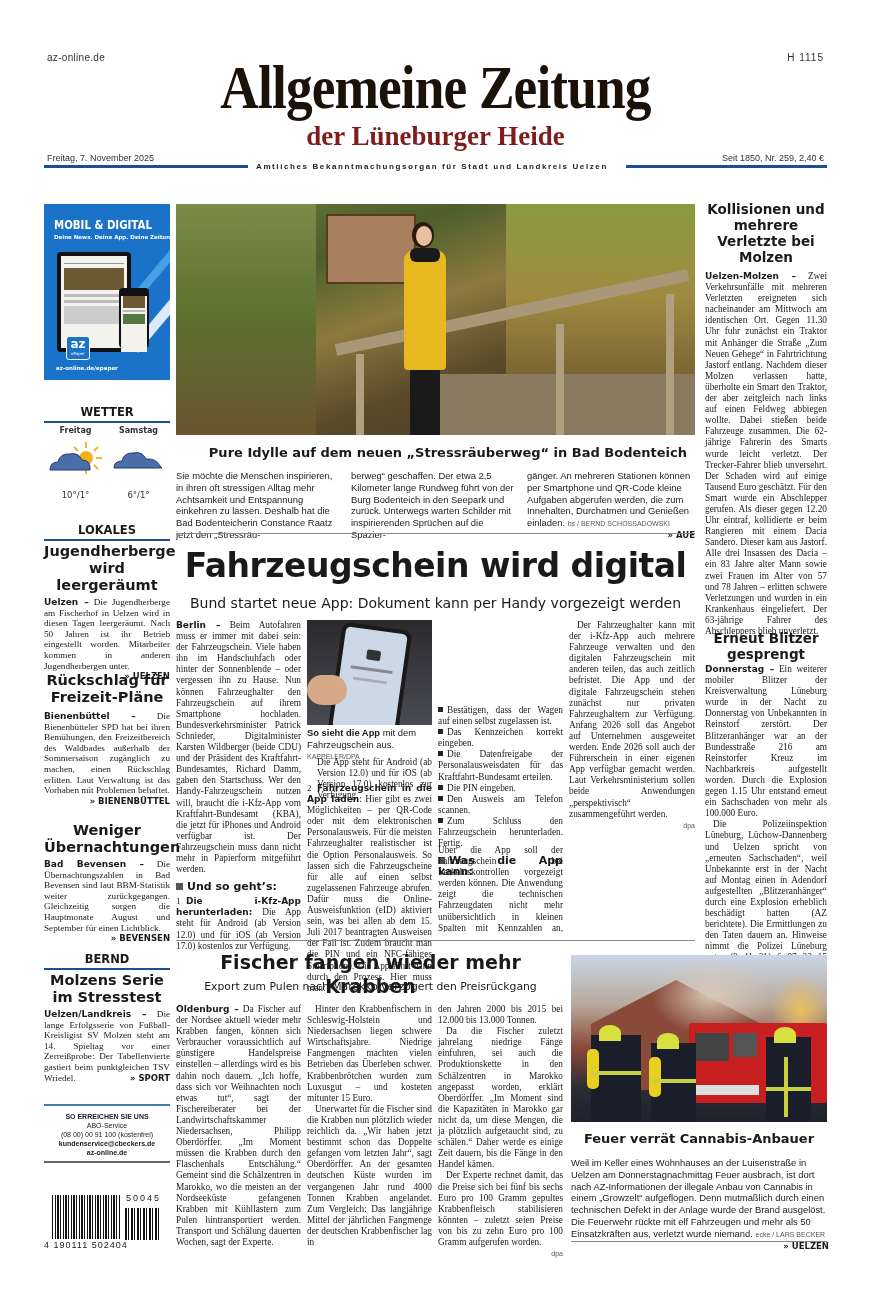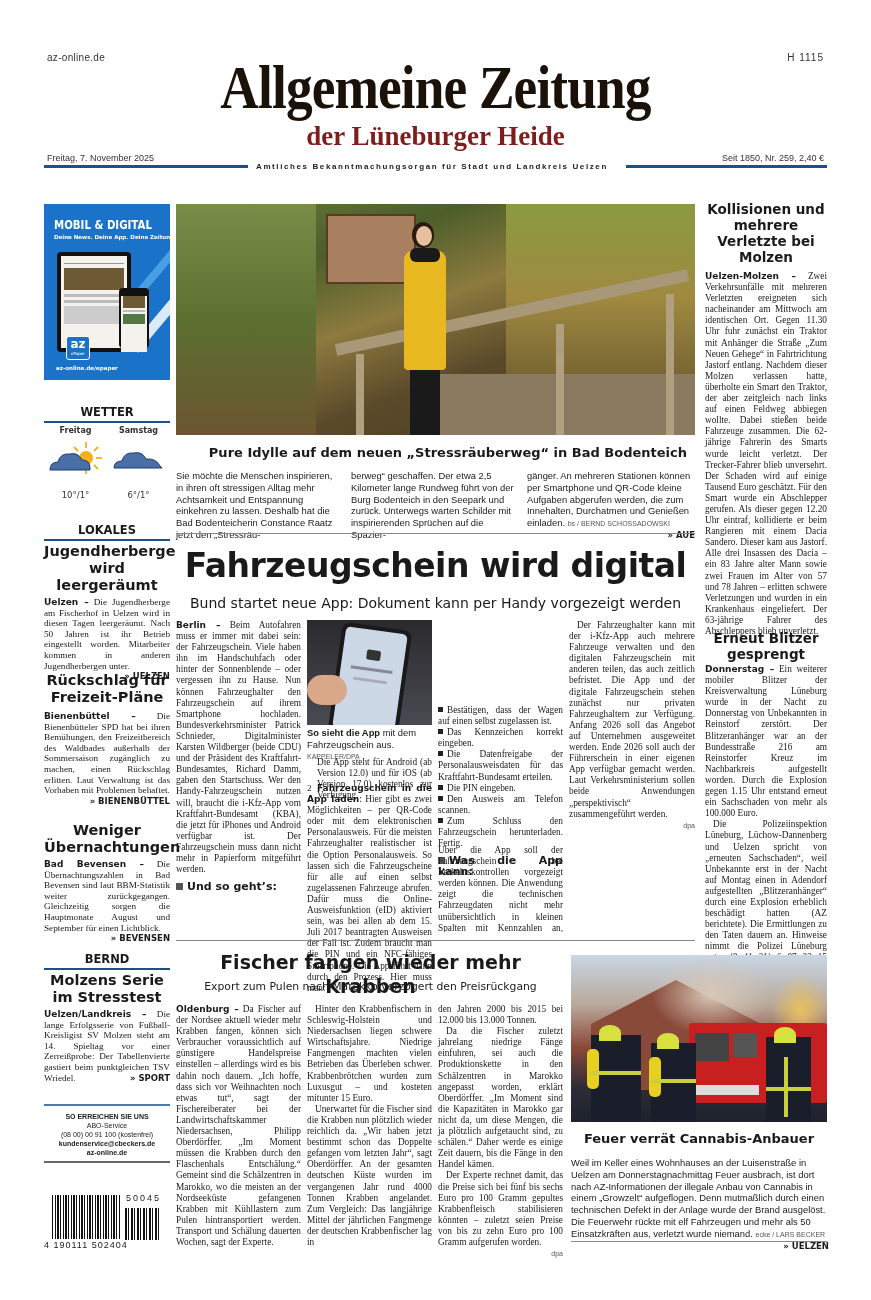--- a/index.html
+++ b/index.html
@@ -189,20 +189,21 @@
     <p>Die Polizeiinspektion Lüneburg, Lüchow-Dannenberg und Uelzen spricht von „erneuten Sachschaden“, weil Unbekannte erst in der Nacht auf Montag einen in Adendorf aufgestellten „Blitzeranhänger“ durch eine Explosion erheblich beschädigt hatten (AZ berichtete). Die Ermittlungen zu den Taten dauern an. Hinweise nimmt die Polizei Lüneburg unter (0 41 31) 6 07 22 15 entgegen.</p>
   </div>
 </div>
 
 <div class="abs" style="left:176px;top:546px;width:519px;text-align:center;font-family:'DejaVu Sans',sans-serif;font-weight:bold;font-size:33px;line-height:40px;letter-spacing:-0.5px;">Fahrzeugschein wird digital</div>
 <div class="abs" style="left:176px;top:594px;width:519px;text-align:center;font-family:'DejaVu Sans',sans-serif;font-size:14px;line-height:18px;">Bund startet neue App: Dokument kann per Handy vorgezeigt werden</div>
 
 <div class="abs copy" style="left:176px;top:620px;width:125px;font-size:9.3px;line-height:11.1px;">
   <p><span class="lead">Berlin –</span> <span>Beim Autofahren muss er immer mit dabei sein: der Fahrzeugschein. Viele haben ihn im Handschuhfach oder hinter der Sonnenblende – oder vergessen ihn zu Hause. Nun können Fahrzeughalter den Fahrzeugschein auf ihrem Smartphone hochladen. Bundesverkehrsminister Patrick Schnieder, Digitalminister Karsten Wildberger (beide CDU) und der Präsident des Kraftfahrt-Bundesamtes, Richard Damm, gaben den Startschuss. Wer den Handy-Fahrzeugschein nutzen will, braucht die i-Kfz-App vom Kraftfahrt-Bundesamt (KBA), die jetzt für iPhones und Android verfügbar ist. Der Fahrzeugschein muss dann nicht mehr in Papierform mitgeführt werden.</span></p>
   <div class="subhead"><span class="sq"></span><span>Und so geht’s:</span></div>
+  <p style="text-indent:0;"><span class="num">1</span><span class="numbold">Die i-Kfz-App herunterladen:</span> <span>Die App steht für Android (ab Version 12.0) und für iOS (ab Version 17.0) kostenlos zur Verfügung.</span></p>
 </div>
 
 <div class="abs photo-phone" style="left:307px;top:620px;width:125px;height:105px;">
   <div style="position:absolute;left:28px;top:6px;width:70px;height:110px;background:#1a1a1a;border-radius:8px;transform:rotate(8deg);">
     <div style="position:absolute;left:4px;top:4px;right:4px;bottom:4px;background:#cdd8e6;border-radius:5px;">
       <div style="margin:20px auto 0;width:14px;height:10px;background:#333;border-radius:2px;"></div>
       <div style="margin:8px 10px;height:3px;background:#889;"></div>
       <div style="margin:4px 14px;height:3px;background:#aab;"></div>
     </div>
   </div>

